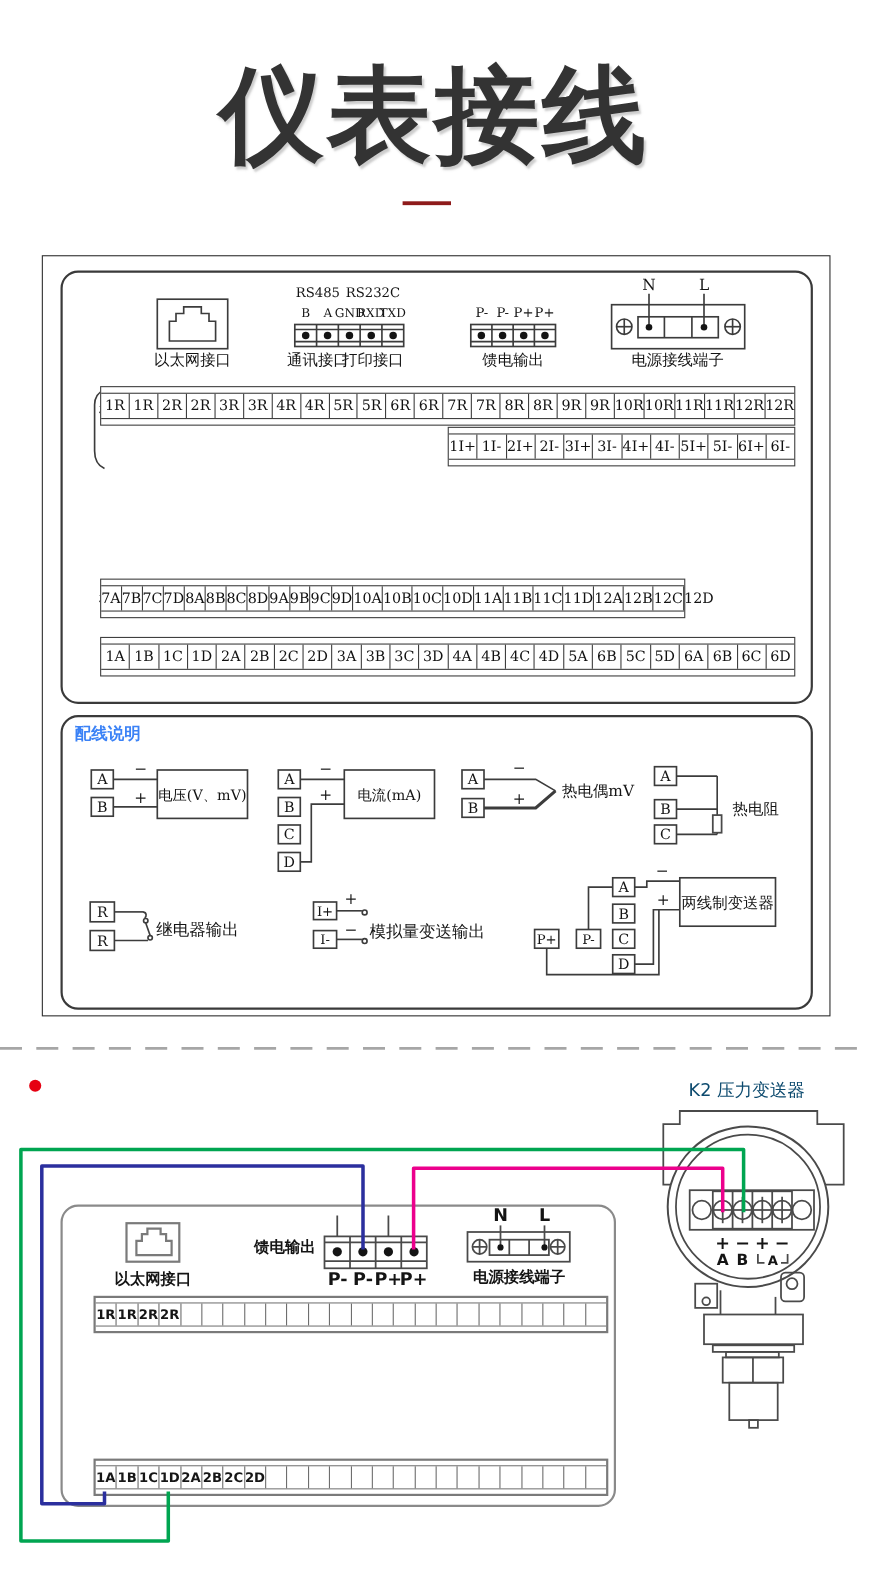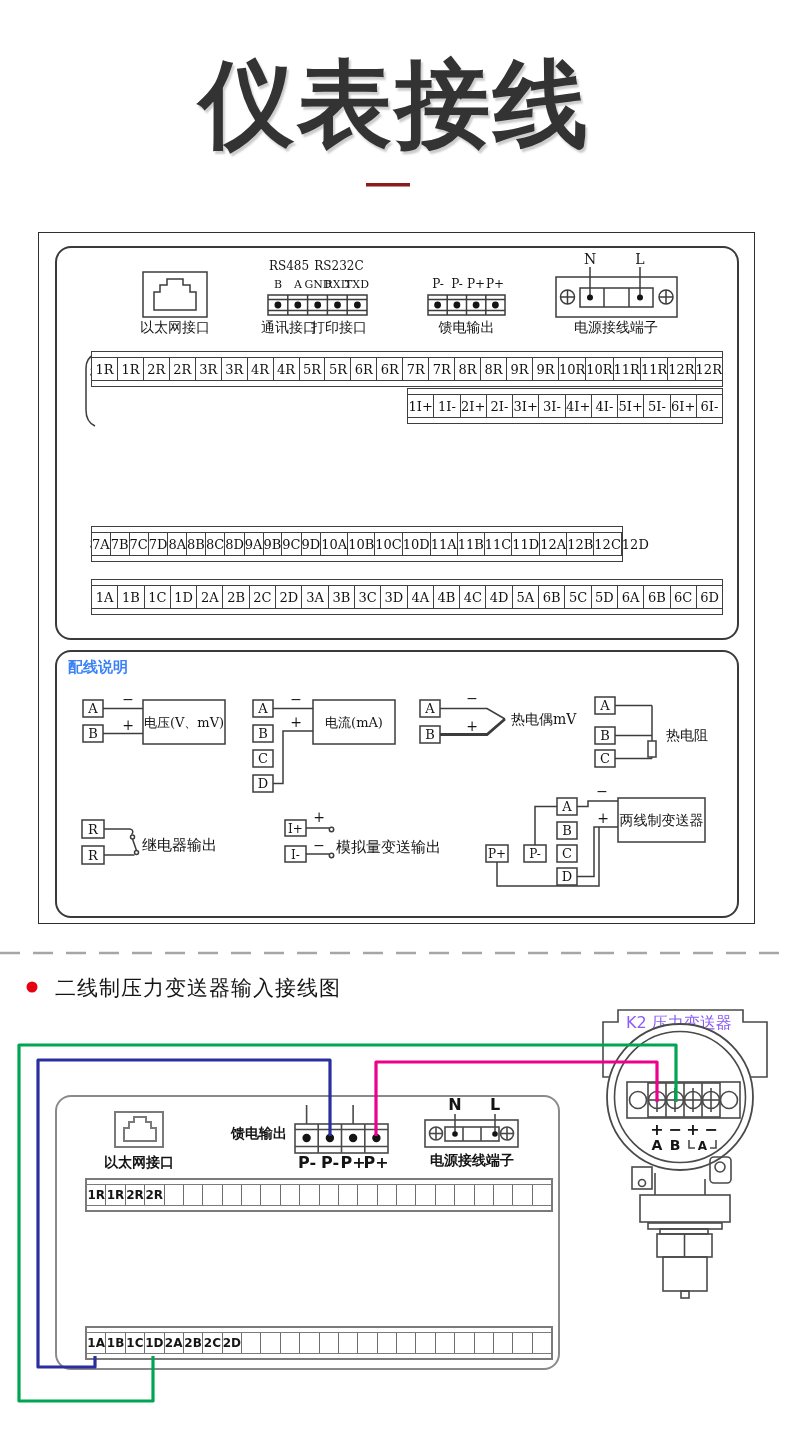--- a/index.html
+++ b/index.html
@@ -33,21 +33,21 @@
   .gstrip .rail{height:4px;border-bottom:1.5px solid #7a7a7a;}
   .gstrip .railb{height:4px;border-top:1.5px solid #7a7a7a;}
   .gstrip .cells{display:flex;height:20px;}
   .gstrip .tcell{flex:1;display:flex;align-items:center;justify-content:center;
                  font:bold 12px "DejaVu Sans",sans-serif;color:#161616;}
   .gstrip .tcell + .tcell{border-left:1.5px solid #6e6e6e;}
 
   .slot-label{position:absolute;font:14px "DejaVu Serif",serif;color:#111;margin-left:32px;}
   .panel2-title{position:absolute;font:bold 15px "DejaVu Sans",sans-serif;color:#3b82f6;}
   .heading{position:absolute;font:21px "DejaVu Sans",sans-serif;color:#141414;letter-spacing:1px;}
-  .k2-label{position:absolute;font:16px "DejaVu Sans",sans-serif;color:#8b5cf6;margin-top:32px;}
+  .k2-label{position:absolute;font:16px "DejaVu Sans",sans-serif;color:#0c4a6e;}
 
   
   .ln{fill:none;stroke:#3c3c3c;stroke-width:1.5;}
   .lnt{fill:none;stroke:#4a4a4a;stroke-width:1.6;}
   .lng{fill:none;stroke:#7a7a7a;stroke-width:2;}
   .wfill{fill:#fff;stroke:#4a4a4a;stroke-width:1.6;}
   .dotb{fill:#141414;}
   svg text{fill:#141414;}
   .t11{font:11px "DejaVu Serif",serif;}
   .t12{font:12px "DejaVu Serif",serif;}
@@ -372,21 +372,20 @@
     <text x="186.5" y="40" class="t14 mid">两线制变送器</text>
   </svg>
 
   <svg class="d" style="left:0;top:950px" width="790" height="6">
     <line x1="0" y1="3" x2="790" y2="3" stroke="#a6a6a6" stroke-width="2.5" stroke-dasharray="20 13"></line>
   </svg>
 
   <svg class="d" style="left:26px;top:980px" width="14" height="14">
     <circle cx="6" cy="7" r="5.5" fill="#e60012"></circle>
   </svg>
-  <div class="heading" style="left:55px;top:974px">二线制压力变送器输入接线图</div>
   <div class="k2-label" style="left:626px;top:981px">K2  压力变送器</div>
 
   <div class="abs rbox-gray" style="left:55px;top:1095px;width:505px;height:275px"></div>
 
   <svg class="d" style="left:105px;top:1105px" width="70" height="70">
     <rect x="10" y="7" width="48" height="35" class="lng"></rect>
     <path d="M19,36 V23 H24 V17 H29 V12 H41 V17 H46 V23 H51 V36 Z" class="lng"></path>
     <text x="34" y="62" class="sb14 mid">以太网接口</text>
   </svg>
 

